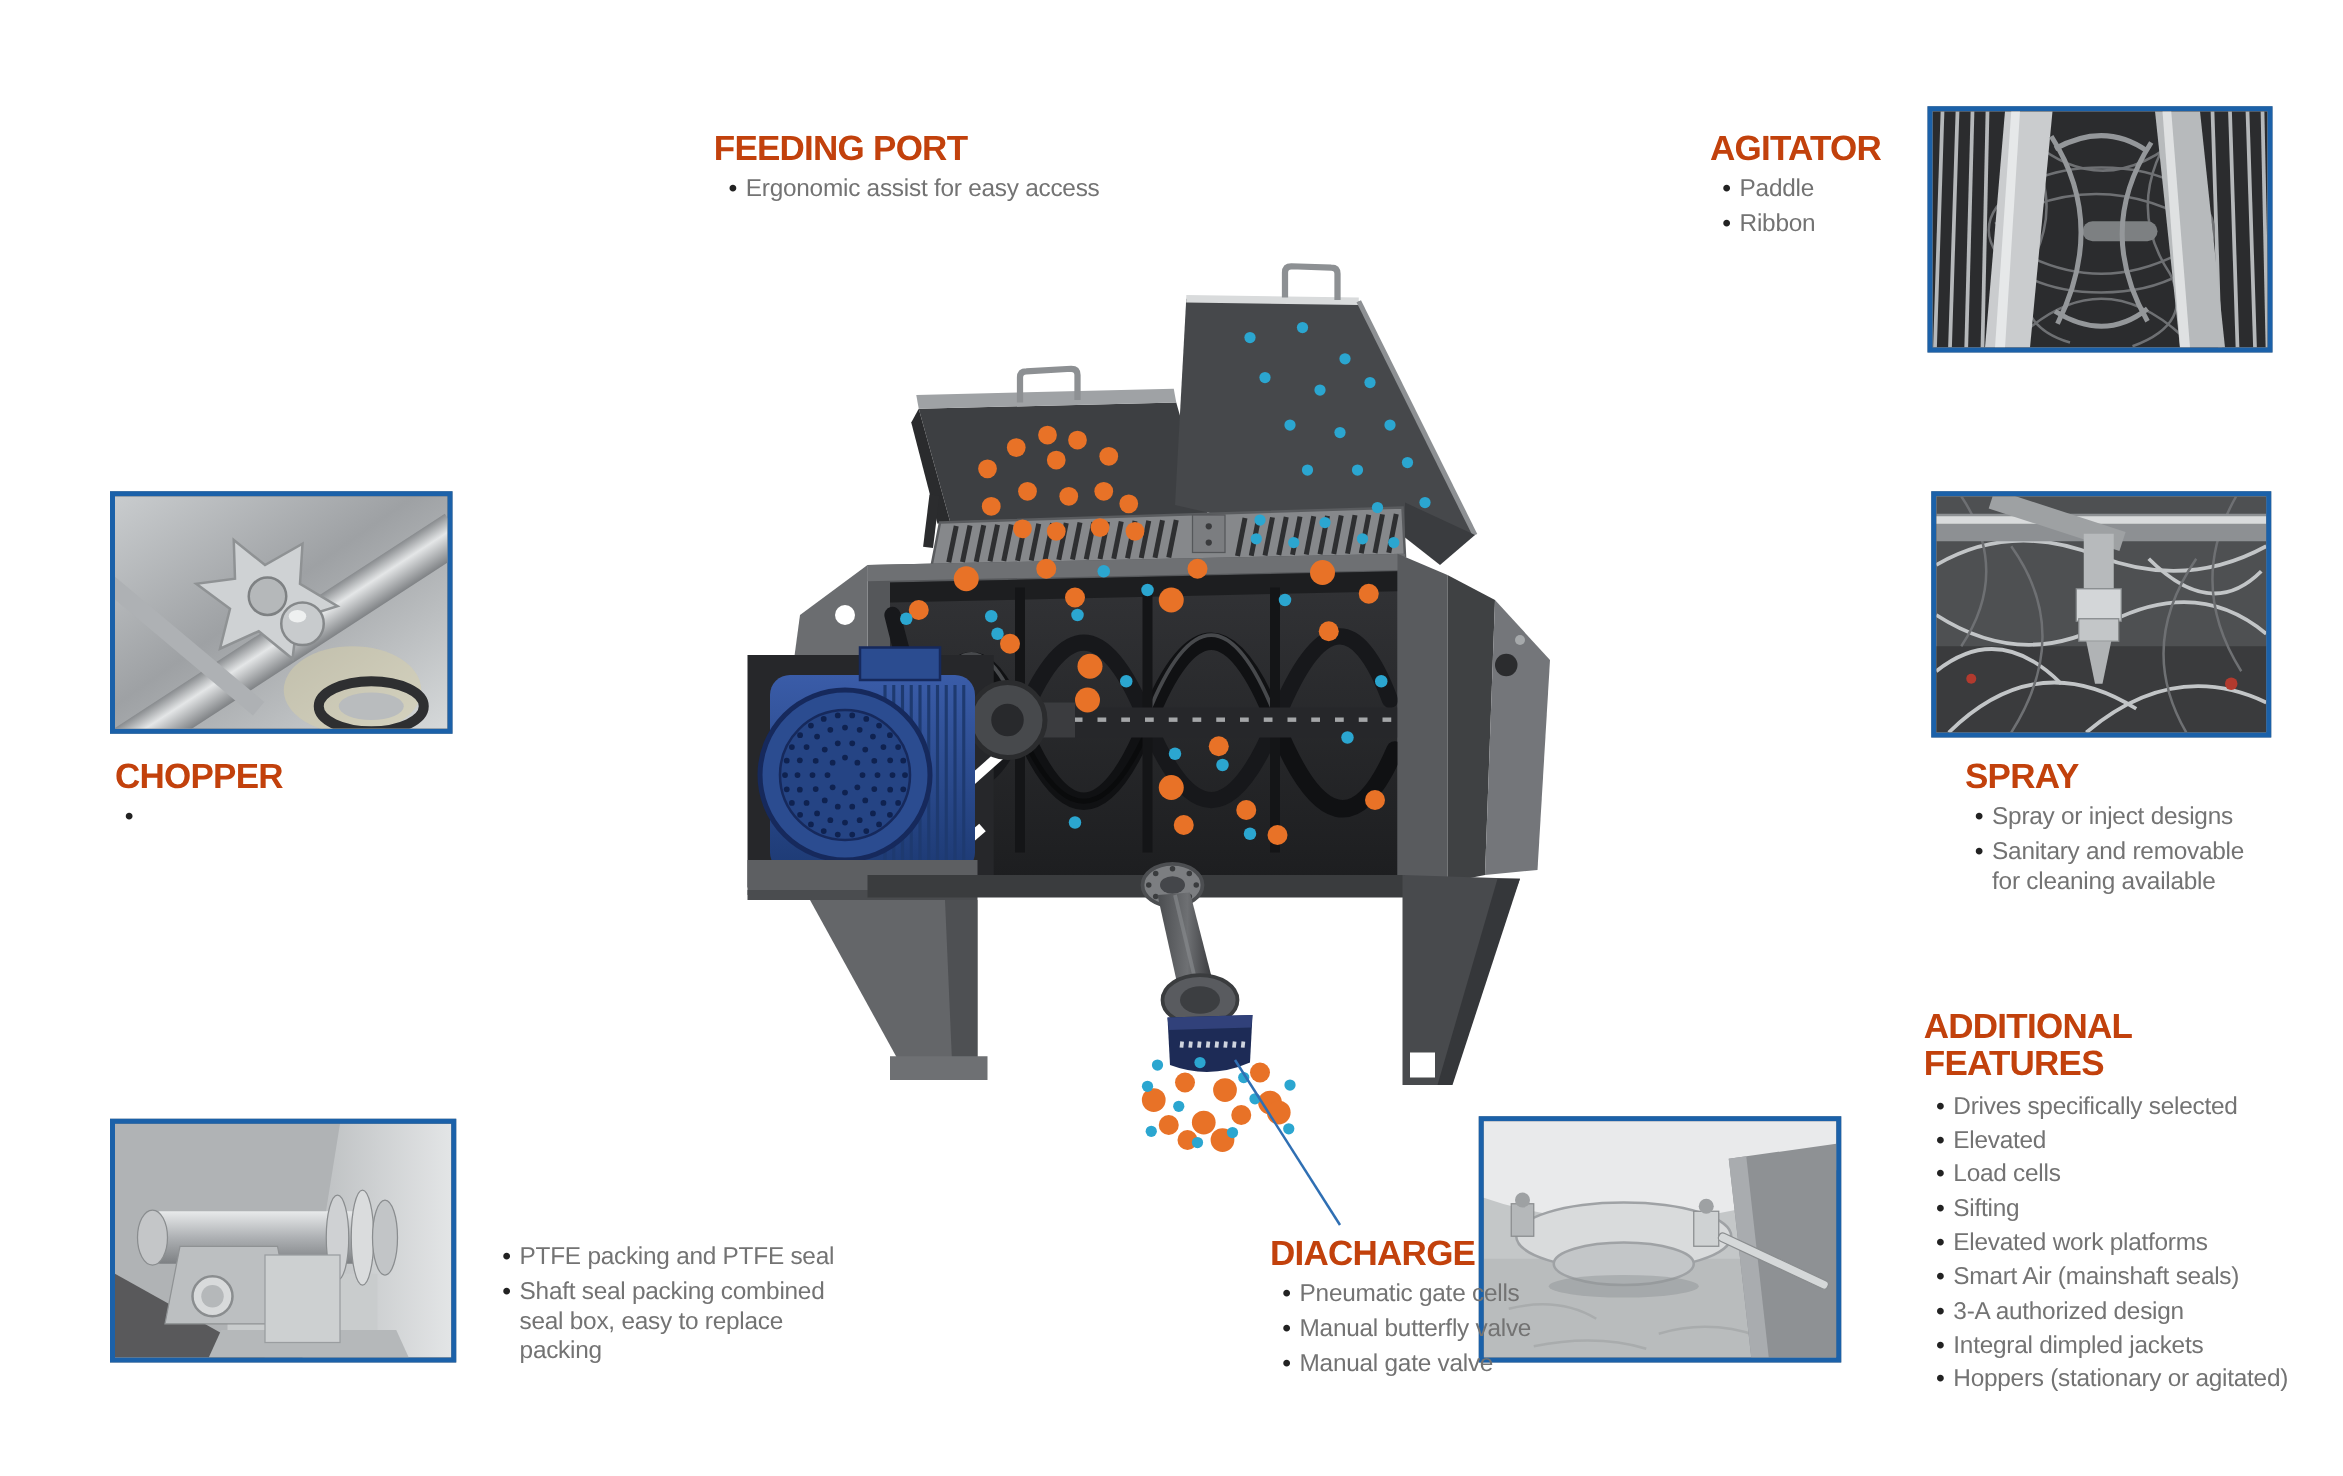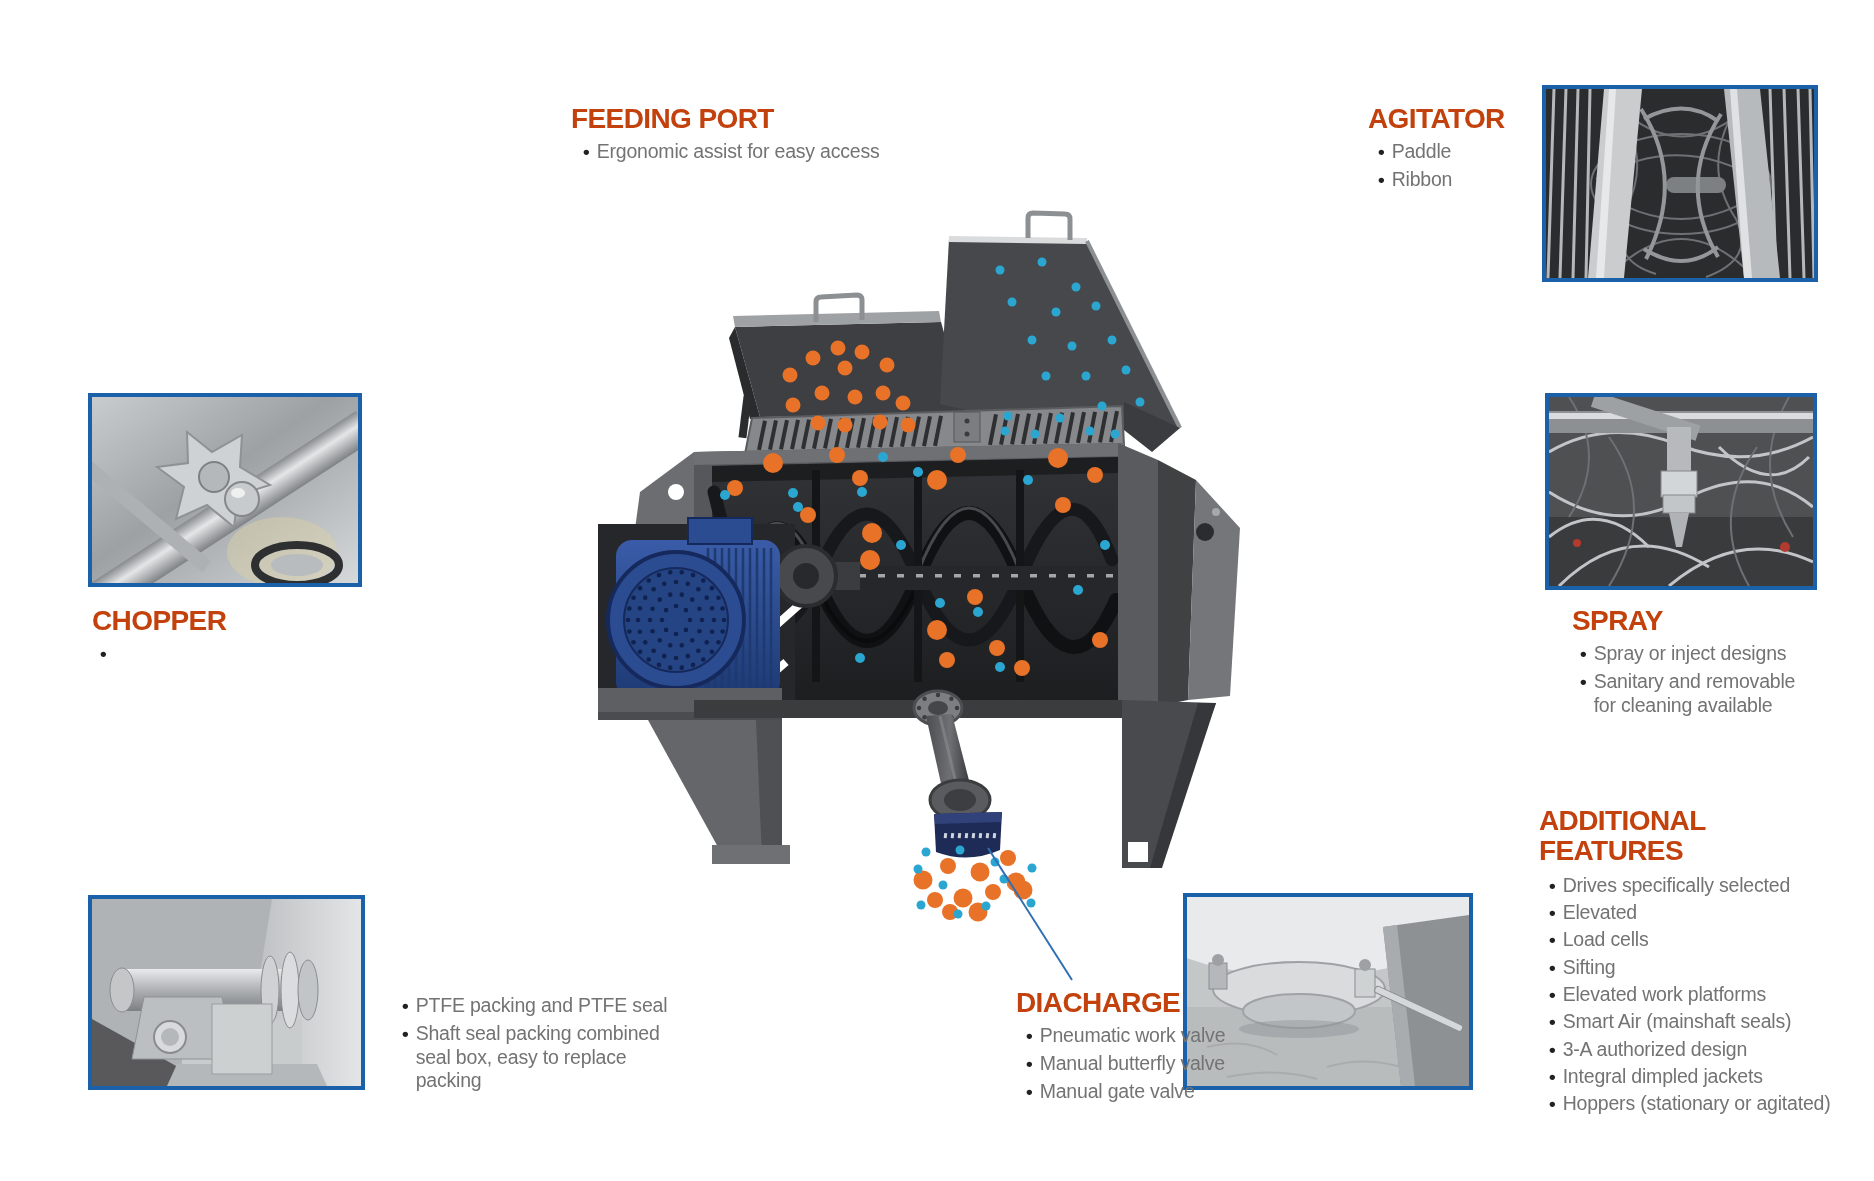--- a/index.html
+++ b/index.html
@@ -630,21 +630,21 @@
           <span class="b-text">Shaft seal packing combined<br>seal box, easy to replace packing</span>
         </div>
       </div>
 </div>
 
 <div class="label-block" style="left:972px; top:988px; width:240px;margin-left:44px;">
   <div class="label-title">DIACHARGE</div>
   <div class="bullets" style="margin-left:10px;">
         <div class="bullet">
           <span class="b-dot">•</span>
-          <span class="b-text">Pneumatic work valve</span>
+          <span class="b-text">Pneumatic gate cells</span>
         </div>
         <div class="bullet">
           <span class="b-dot">•</span>
           <span class="b-text">Manual butterfly valve</span>
         </div>
         <div class="bullet">
           <span class="b-dot">•</span>
           <span class="b-text">Manual gate valve</span>
         </div>
       </div>

